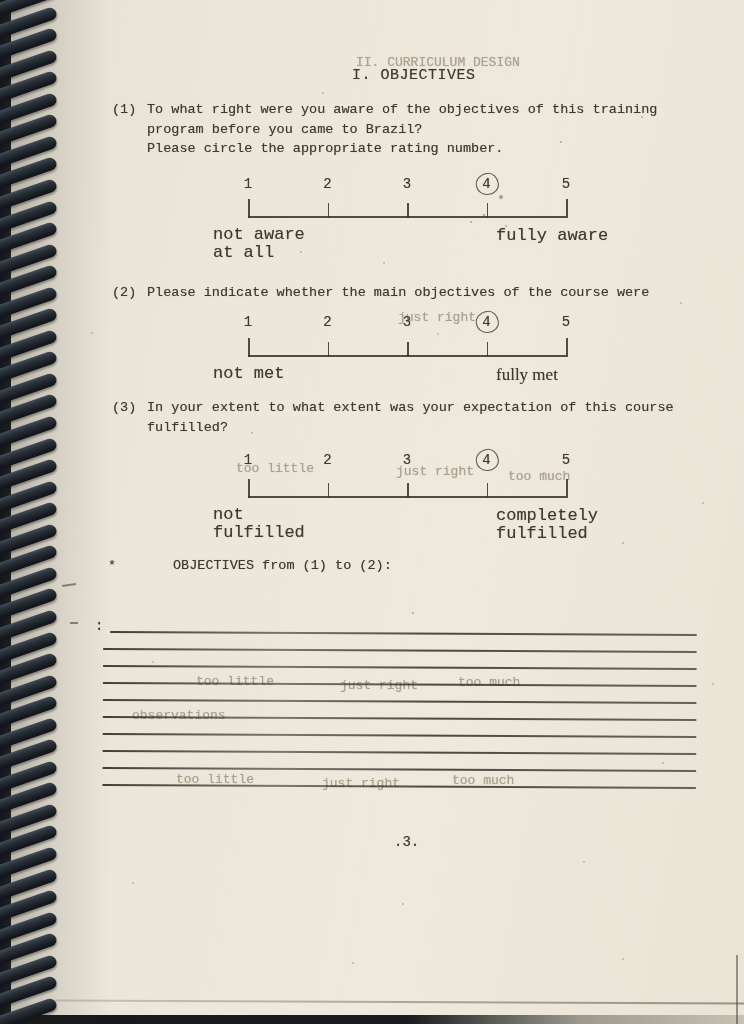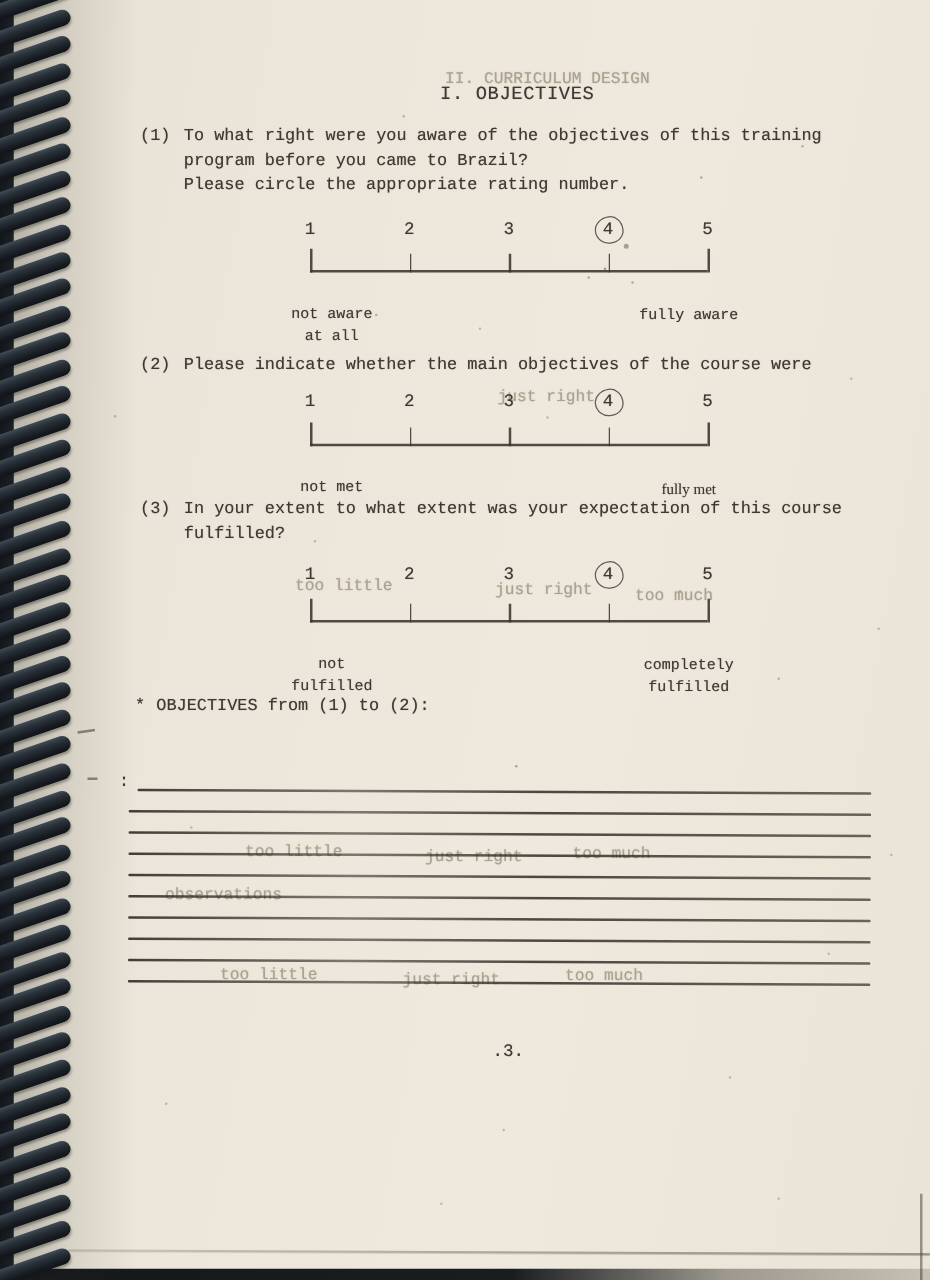--- a/index.html
+++ b/index.html
@@ -22,22 +22,22 @@
     transform:rotate(-19deg);box-shadow:0 2px 2px rgba(20,20,20,.35);}
   
   .scale{position:absolute;left:248px;width:318px;}
   .snum{position:absolute;top:0;transform:translateX(-50%);font-size:14px;
         text-shadow:0 0 .7px rgba(62,58,51,.55);}
   .circled::after{content:"";position:absolute;left:50%;top:-3px;margin-left:-11px;
     width:21px;height:20px;border:1.4px solid rgba(62,58,51,.8);
     border-radius:55% 45% 50% 50%/50% 55% 45% 52%;transform:rotate(-8deg);}
   .tick{position:absolute;bottom:0;width:1.6px;background:rgba(58,54,47,.88);}
   .sline{position:absolute;left:0;right:0;bottom:0;height:1.6px;background:rgba(58,54,47,.88);}
-  .slabel{position:absolute;text-align:center;font-size:12px;line-height:18px;white-space:pre;
-          text-shadow:0 0 .7px rgba(62,58,51,.5);margin-top:16px;}
+  .slabel{position:absolute;text-align:left;font-size:17px;line-height:18px;white-space:pre;
+          text-shadow:0 0 .7px rgba(62,58,51,.5);}
   
   .question{position:absolute;display:flex;}
   .qnum{width:35px;flex:0 0 35px;}
   
   #comments{position:absolute;left:0;top:0;width:744px;transform:rotate(.28deg);transform-origin:103px 631px;}
   .rule{position:absolute;height:2px;border-radius:1px;
     background:linear-gradient(90deg,rgba(48,44,38,.9),rgba(48,44,38,.6) 30%,rgba(48,44,38,.85) 55%,rgba(48,44,38,.7));}
   
   .ghost{position:absolute;white-space:pre;font-size:13px;color:#aaa190;
          text-shadow:0 0 1px rgba(160,150,130,.6);}
@@ -156,21 +156,21 @@
         <div class="tick" style="left: 318px; height: 19px;"></div>
         <div class="sline"></div>
       </div>
       <div class="slabel" style="left: 213px; width: 105px; top: 506px;"><div style="position: static;">not</div><div style="position: static;">fulfilled</div></div>
       <div class="slabel" style="left: 496px; width: 110px; top: 507px;"><div style="position: static;">completely</div><div style="position: static;">fulfilled</div></div>
     </div>
 
   <div class="question" style="left:108px;top:556px;width:600px;">
     <span class="qnum txt" style="position:static;width:17px;flex:0 0 17px;">*</span>
     <div>
-      <div class="txt" style="position:static;">OBJECTIVES from (1) to (2):</div>
+      <div class="txt" style="position:static;margin-left:48px;">OBJECTIVES from (1) to (2):</div>
     </div>
   </div>
 
   <div class="txt" style="left:95px;top:617px;font-size:14px;">:</div>
   <div id="comments">
       <div class="rule" style="left: 110px; width: 587px; top: 631px;"></div>
       <div class="rule" style="left: 103px; width: 594px; top: 648px;"></div>
       <div class="rule" style="left: 103px; width: 594px; top: 665px;"></div>
       <div class="rule" style="left: 103px; width: 594px; top: 682px;"></div>
       <div class="rule" style="left: 103px; width: 594px; top: 699px;"></div>

